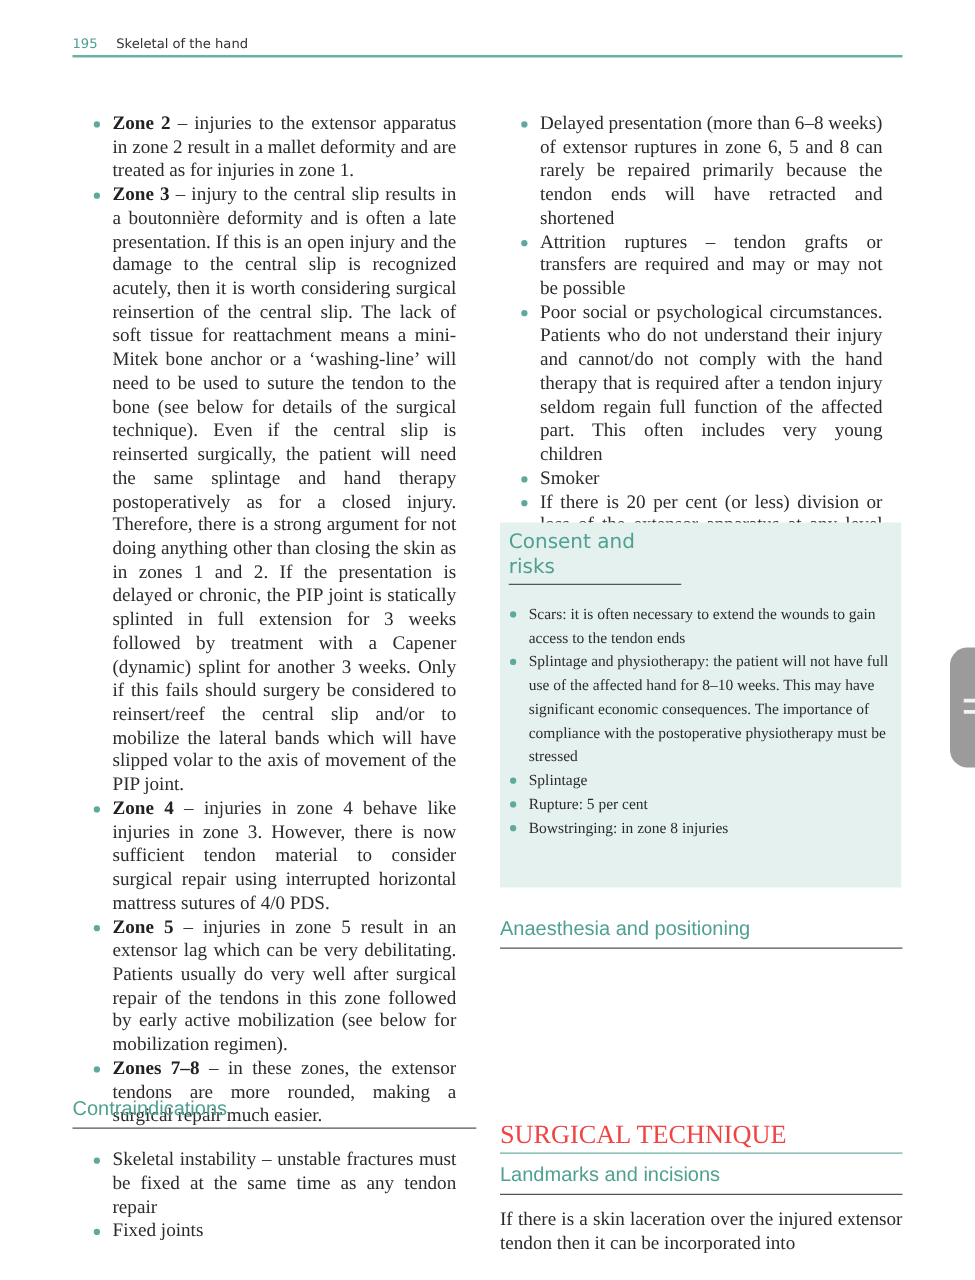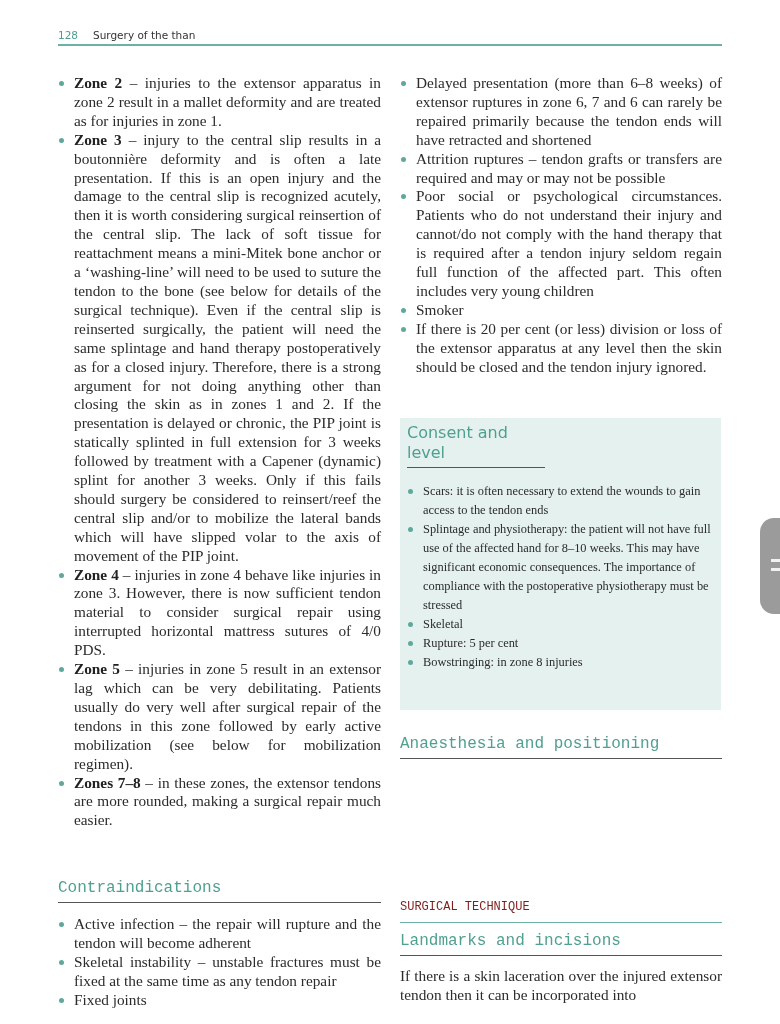--- a/index.html
+++ b/index.html
@@ -3,84 +3,83 @@
 <meta charset="utf-8">
 <style>
   html, body { margin:0; padding:0; background:#ffffff; }
   body { width:780px; height:1024px; position:relative; overflow:hidden; color:#2b2b2b; }
   .header { position:absolute; left:58px; top:28px; width:664px; height:16px; border-bottom:2px solid #6cb1a5; font-family:"DejaVu Sans", sans-serif; font-size:10.5px; }
   .header .pnum { color:#4e9d92; position:absolute; left:0; top:1px; }
   .header .ptitle { color:#333; position:absolute; left:35px; top:1px; }
   .col { position:absolute; font-family:"Liberation Serif", "DejaVu Serif", serif; font-size:15.3px; line-height:18.9px; }
   .left { left:58px; top:74px; width:323px; }
   .right { left:400px; top:74px; width:322px; }
-  ul.bl { list-style:none; margin:0; padding:0; }
+  ul.bl { list-style:none; margin:16px; padding:0; }
   ul.bl li { position:relative; padding-left:16px; text-align:justify; }
   ul.bl li::before { content:""; position:absolute; left:1px; top:7px; width:5px; height:5px; border-radius:50%; background:#5fa89c; }
   b { font-weight:bold; color:#222; }
-  .sechead { font-family:Liberation Mono, monospace; color:#4fa091; font-size:16px; line-height:20px; border-bottom:1.5px solid #555; padding-bottom:4px; }
+  .sechead { font-family:Liberation Sans, sans-serif; color:#4fa091; font-size:16px; line-height:20px; border-bottom:1.5px solid #555; padding-bottom:4px; }
   .contra { position:absolute; left:58px; top:878px; width:323px; }
   .contra .sechead { margin-bottom:12px; }
   .consent { position:absolute; left:400px; top:418px; width:321px; height:292px; background:#e5f1ef; }
   .consent .chead { font-family:"DejaVu Sans", sans-serif; color:#4fa091; font-size:16px; line-height:20px; display:inline-block; margin:5px 0 0 7px; padding-bottom:4px; border-bottom:1.5px solid #555; width:138px; }
   .consent ul { margin:14px 0 0 0; padding:0 8px 0 8px; font-family:Liberation Serif, serif; font-size:12.4px; line-height:19px; color:#2b2b2b; }
   .consent ul li { padding-left:15px; text-align:left; }
   .consent ul li::before { top:7px; left:0; }
   .anaes { position:absolute; left:400px; top:734px; width:322px; }
   .anaes p { margin:11px 0 0 0; text-align:justify; }
   .surg { position:absolute; left:400px; top:897px; width:322px; }
-  .surg .maj { font-family:Liberation Mono, monospace; font-size:12px; line-height:20px; color:#7f1d1d; padding-bottom:5px; border-bottom:1.5px solid #6cb1a5; }
+  .surg .maj { font-family:Liberation Serif, serif; font-size:21px; line-height:20px; color:#ef4444; padding-bottom:5px; border-bottom:1.5px solid #6cb1a5; }
   .surg .sechead { margin-top:8px; }
   .surg p { margin:11px 0 0 0; text-align:justify; }
   .thumb { position:absolute; left:760px; top:518px; width:30px; height:96px; background:#9b9b9b; border-radius:14px 0 0 14px; }
   .thumb .ln { position:absolute; left:11px; width:12px; height:3px; background:#f2f2f2; }
 </style>
 </head>
 <body>
 
 <div class="header">
-  <span class="pnum">128</span>
-  <span class="ptitle">Surgery of the than</span>
+  <span class="pnum">195</span>
+  <span class="ptitle">Skeletal of the hand</span>
 </div>
 
 <div class="col left">
   <ul class="bl">
     <li><b>Zone 2</b><span> – injuries to the extensor apparatus in zone 2 result in a mallet deformity and are treated as for injuries in zone 1.</span></li>
     <li><b>Zone 3</b><span> – injury to the central slip results in a boutonnière deformity and is often a late presentation. If this is an open injury and the damage to the central slip is recognized acutely, then it is worth considering surgical reinsertion of the central slip. The lack of soft tissue for reattachment means a mini-Mitek bone anchor or a ‘washing-line’ will need to be used to suture the tendon to the bone (see below for details of the surgical technique). Even if the central slip is reinserted surgically, the patient will need the same splintage and hand therapy postoperatively as for a closed injury. Therefore, there is a strong argument for not doing anything other than closing the skin as in zones 1 and 2. If the presentation is delayed or chronic, the PIP joint is statically splinted in full extension for 3 weeks followed by treatment with a Capener (dynamic) splint for another 3 weeks. Only if this fails should surgery be considered to reinsert/reef the central slip and/or to mobilize the lateral bands which will have slipped volar to the axis of movement of the PIP joint.</span></li>
     <li><b>Zone 4</b><span> – injuries in zone 4 behave like injuries in zone 3. However, there is now sufficient tendon material to consider surgical repair using interrupted horizontal mattress sutures of 4/0 PDS.</span></li>
     <li><b>Zone 5</b><span> – injuries in zone 5 result in an extensor lag which can be very debilitating. Patients usually do very well after surgical repair of the tendons in this zone followed by early active mobilization (see below for mobilization regimen).</span></li>
     <li><b>Zones 7–8</b><span> – in these zones, the extensor tendons are more rounded, making a surgical repair much easier.</span></li>
   </ul>
 </div>
 
 <div class="col contra">
   <div class="sechead">Contraindications</div>
   <ul class="bl">
-    <li>Active infection – the repair will rupture and the tendon will become adherent</li>
     <li>Skeletal instability – unstable fractures must be fixed at the same time as any tendon repair</li>
     <li>Fixed joints</li>
   </ul>
 </div>
 
 <div class="col right">
   <ul class="bl">
-    <li>Delayed presentation (more than 6–8 weeks) of extensor ruptures in zone 6, 7 and 6 can rarely be repaired primarily because the tendon ends will have retracted and shortened</li>
+    <li>Delayed presentation (more than 6–8 weeks) of extensor ruptures in zone 6, 5 and 8 can rarely be repaired primarily because the tendon ends will have retracted and shortened</li>
     <li>Attrition ruptures – tendon grafts or transfers are required and may or may not be possible</li>
     <li>Poor social or psychological circumstances. Patients who do not understand their injury and cannot/do not comply with the hand therapy that is required after a tendon injury seldom regain full function of the affected part. This often includes very young children</li>
     <li>Smoker</li>
     <li>If there is 20 per cent (or less) division or loss of the extensor apparatus at any level then the skin should be closed and the tendon injury ignored.</li>
   </ul>
 </div>
 
 <div class="consent">
-  <div class="chead">Consent and level</div>
+  <div class="chead">Consent and risks</div>
   <ul class="bl">
     <li>Scars: it is often necessary to extend the wounds to gain access to the tendon ends</li>
     <li>Splintage and physiotherapy: the patient will not have full use of the affected hand for 8–10 weeks. This may have significant economic consequences. The importance of compliance with the postoperative physiotherapy must be stressed</li>
-    <li>Skeletal</li>
+    <li>Splintage</li>
     <li>Rupture: 5 per cent</li>
     <li>Bowstringing: in zone 8 injuries</li>
   </ul>
 </div>
 
 <div class="col anaes">
   <div class="sechead">Anaesthesia and positioning</div>
 </div>
 
 <div class="col surg">

